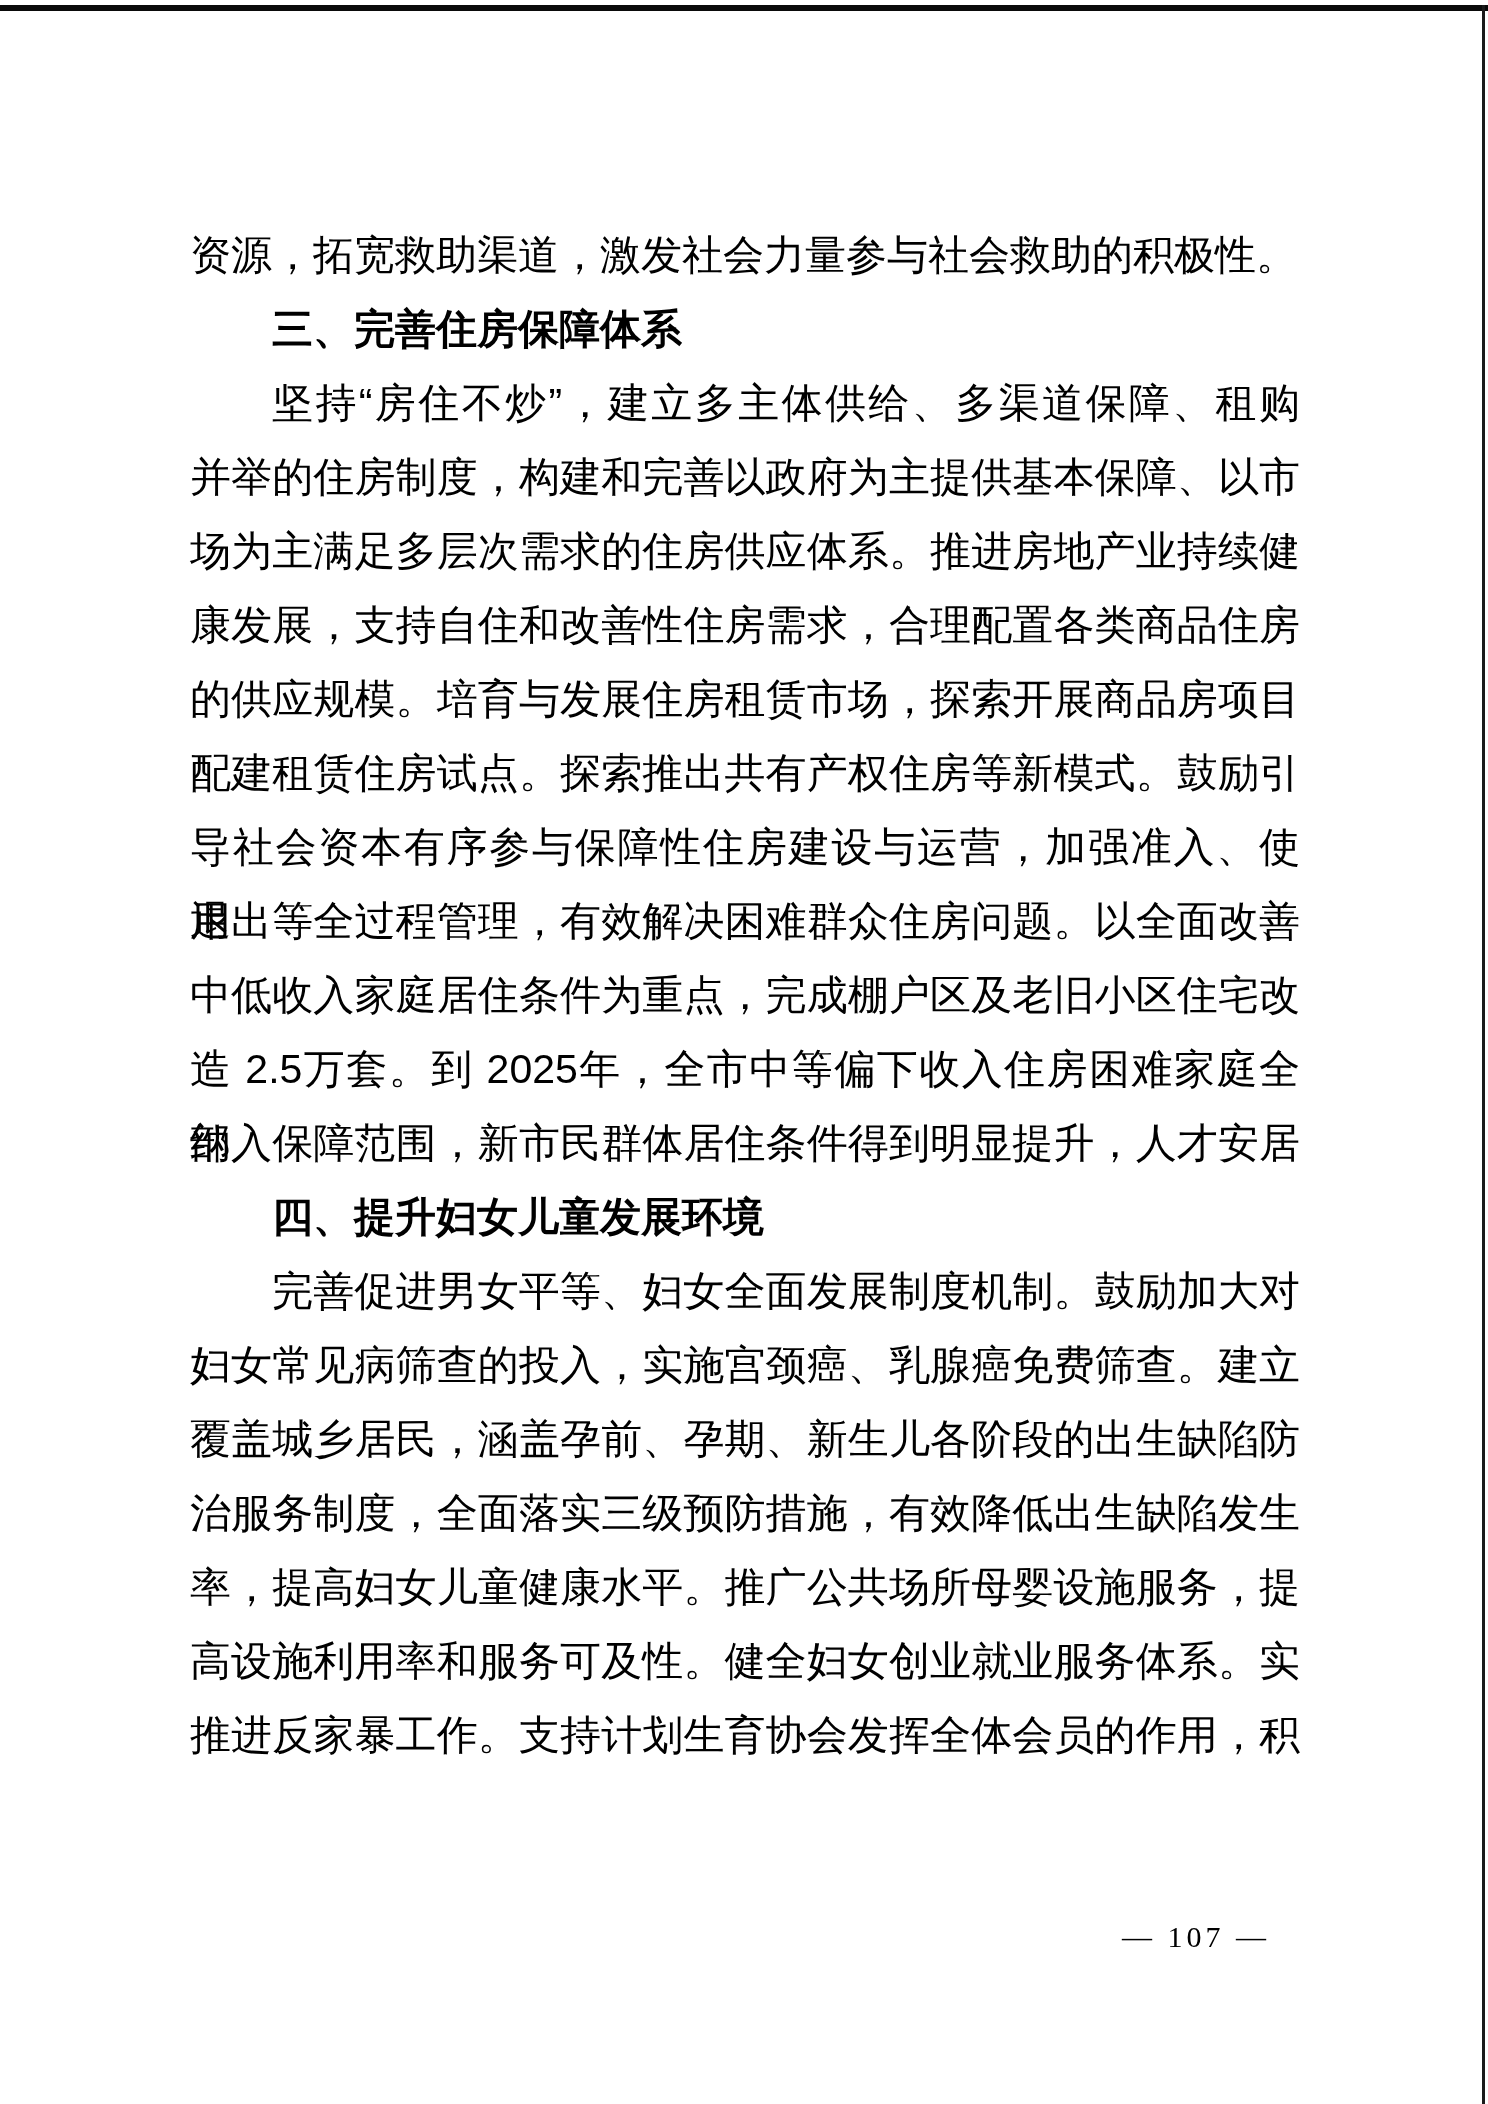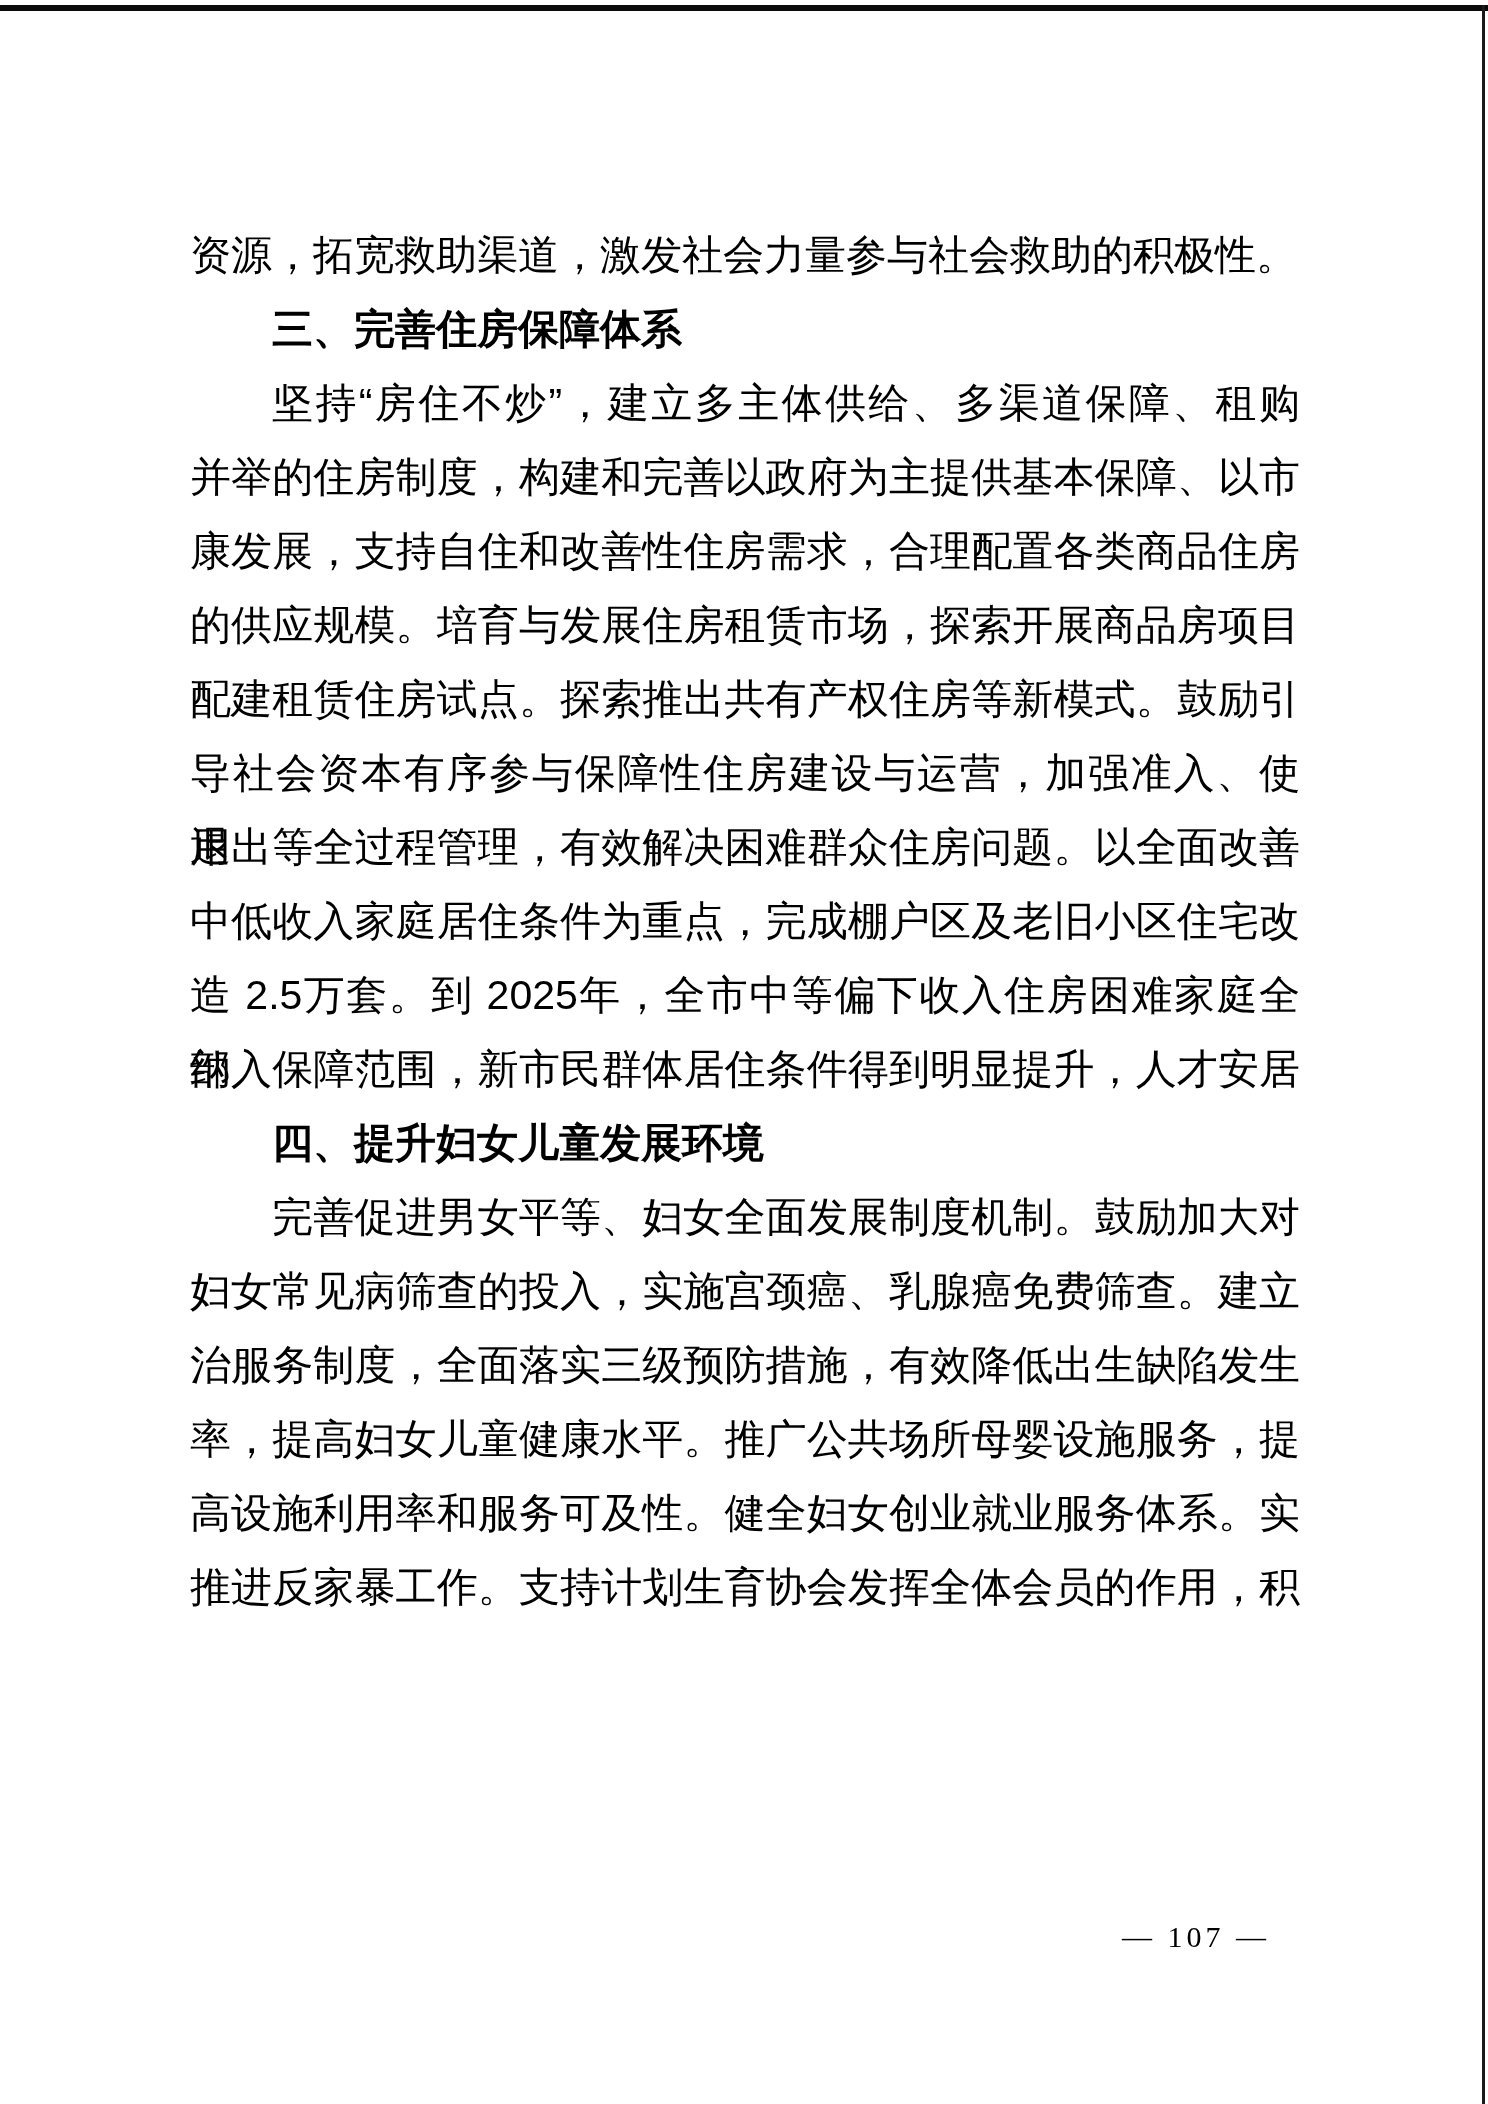--- a/index.html
+++ b/index.html
@@ -75,31 +75,33 @@
 
 <div class="sheet">
   <div class="border-top"></div>
   <div class="border-right"></div>
 
   <div class="text-block">
       <div class="line continuation">资源，拓宽救助渠道，激发社会力量参与社会救助的积极性。</div>
       <div class="line heading">三、完善住房保障体系</div>
       <div class="line paragraph-first fill">坚持“房住不炒”，建立多主体供给、多渠道保障、租购</div>
       <div class="line body fill">并举的住房制度，构建和完善以政府为主提供基本保障、以市</div>
+      <div class="line body fill">场为主满足多层次需求的住房供应体系。推进房地产业持续健</div>
       <div class="line body fill">康发展，支持自住和改善性住房需求，合理配置各类商品住房</div>
       <div class="line body fill">的供应规模。培育与发展住房租赁市场，探索开展商品房项目</div>
       <div class="line body fill">配建租赁住房试点。探索推出共有产权住房等新模式。鼓励引</div>
       <div class="line body fill">导社会资本有序参与保障性住房建设与运营，加强准入、使用、</div>
       <div class="line body fill">退出等全过程管理，有效解决困难群众住房问题。以全面改善</div>
       <div class="line body fill">中低收入家庭居住条件为重点，完成棚户区及老旧小区住宅改</div>
       <div class="line body fill">造 2.5万套。到 2025年，全市中等偏下收入住房困难家庭全部</div>
       <div class="line body fill">纳入保障范围，新市民群体居住条件得到明显提升，人才安居</div>
       <div class="line heading">四、提升妇女儿童发展环境</div>
       <div class="line paragraph-first fill">完善促进男女平等、妇女全面发展制度机制。鼓励加大对</div>
       <div class="line body fill">妇女常见病筛查的投入，实施宫颈癌、乳腺癌免费筛查。建立</div>
+      <div class="line body fill">覆盖城乡居民，涵盖孕前、孕期、新生儿各阶段的出生缺陷防</div>
       <div class="line body fill">治服务制度，全面落实三级预防措施，有效降低出生缺陷发生</div>
       <div class="line body fill">率，提高妇女儿童健康水平。推广公共场所母婴设施服务，提</div>
       <div class="line body fill">高设施利用率和服务可及性。健全妇女创业就业服务体系。实</div>
       <div class="line body fill">推进反家暴工作。支持计划生育协会发挥全体会员的作用，积</div>
     </div>
 
   <div class="page-number">— 107 —</div>
 </div>
 
 </body></html>

